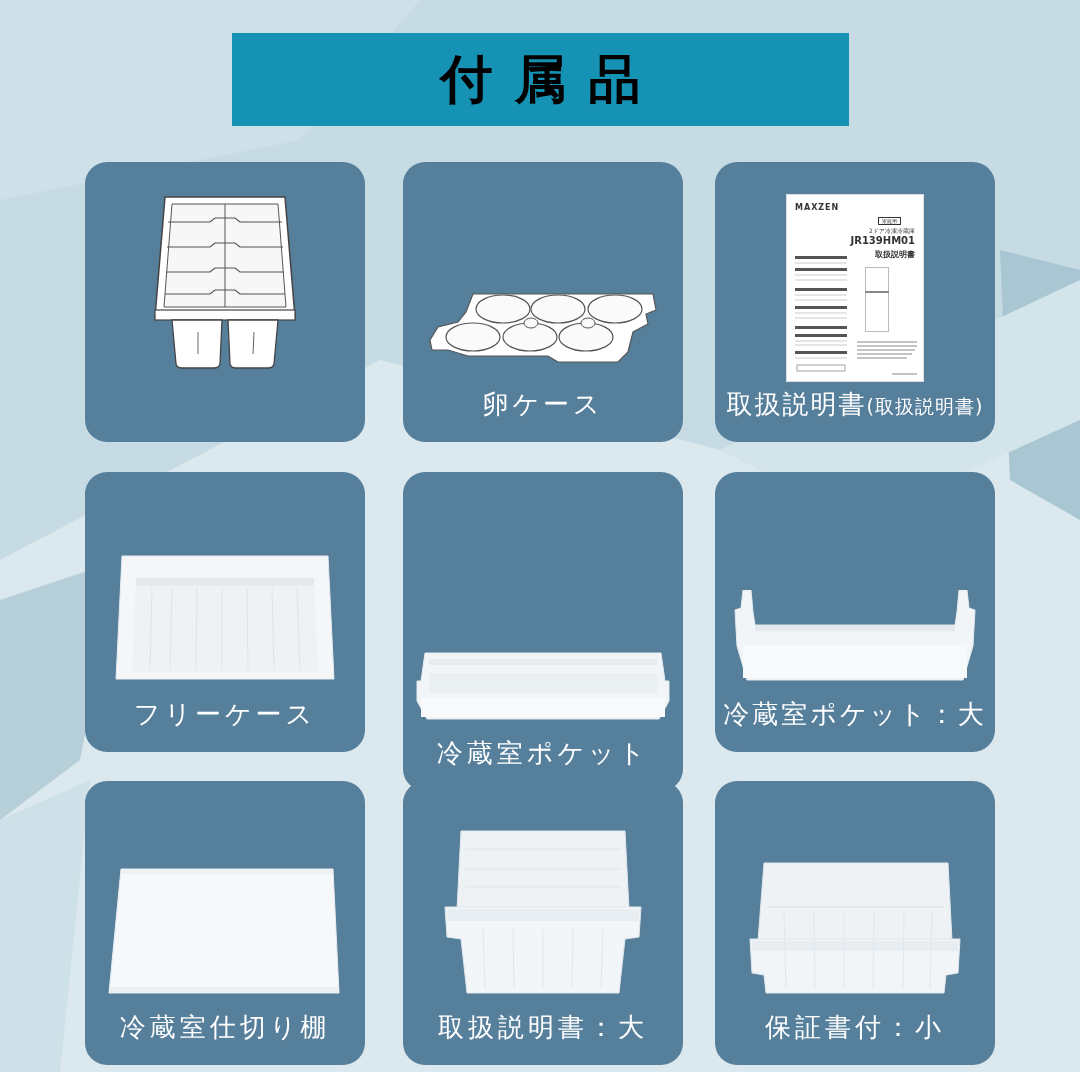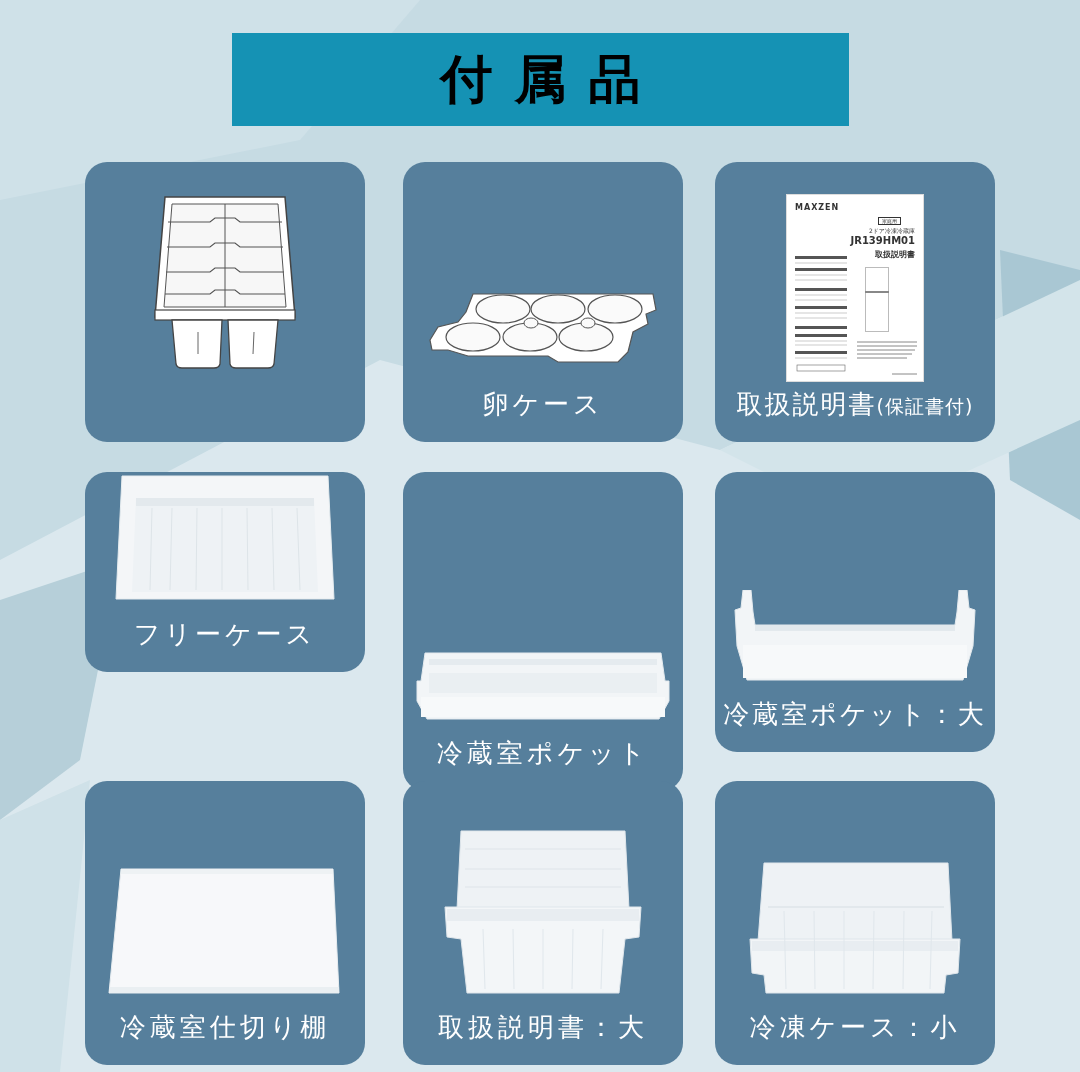--- a/index.html
+++ b/index.html
@@ -134,25 +134,25 @@
               <line x1="0" y1="6" x2="60" y2="6"></line>
             <line x1="0" y1="10" x2="58" y2="10"></line>
               <line x1="0" y1="14" x2="55" y2="14"></line>
             <line x1="0" y1="18" x2="50" y2="18"></line>
               <line x1="35" y1="34" x2="60" y2="34"></line>
           </g>
         </svg>
       </div>
     </div>
     <div class="card-label" style="letter-spacing:2px;">
-      <span>取扱説明書</span><span class="small">(保証書付)</span>
-    </div>
-  </div>
-
-  <div class="card" style="left:85px;top:472px;height:200px;background:#567f9c;">
+      <span>取扱説明書</span><span class="small">(取扱説明書)</span>
+    </div>
+  </div>
+
+  <div class="card" style="left:85px;top:472px;height:280px;background:#567f9c;">
     <div class="card-img">
       <svg width="226" height="128" viewBox="0 0 226 128">
         <polygon points="10,2 216,2 222,125 4,125" fill="#f4f6f8" stroke="#e6ecef"></polygon>
         <polygon points="24,24 202,24 206,118 20,118" fill="#eef2f5"></polygon>
         <rect x="24" y="24" width="178" height="8" fill="#e3e9ed"></rect>
         <g stroke="#dde4e8" stroke-width="1">
           <line x1="40" y1="34" x2="38" y2="116"></line>
             <line x1="60" y1="34" x2="58" y2="116"></line>
           <line x1="85" y1="34" x2="84" y2="116"></line>
             <line x1="110" y1="34" x2="110" y2="116"></line>
@@ -243,17 +243,17 @@
           <line x1="36" y1="50" x2="38" y2="128"></line>
             <line x1="66" y1="50" x2="67" y2="128"></line>
           <line x1="96" y1="50" x2="96" y2="128"></line>
             <line x1="126" y1="50" x2="125" y2="128"></line>
           <line x1="156" y1="50" x2="155" y2="128"></line>
             <line x1="184" y1="50" x2="182" y2="128"></line>
         </g>
       </svg>
     </div>
     <div class="card-label">
-      <span>冷凍ケース：小</span>
+      <span>保証書付：小</span>
     </div>
   </div>
 
 </div>
 
 </body></html>

